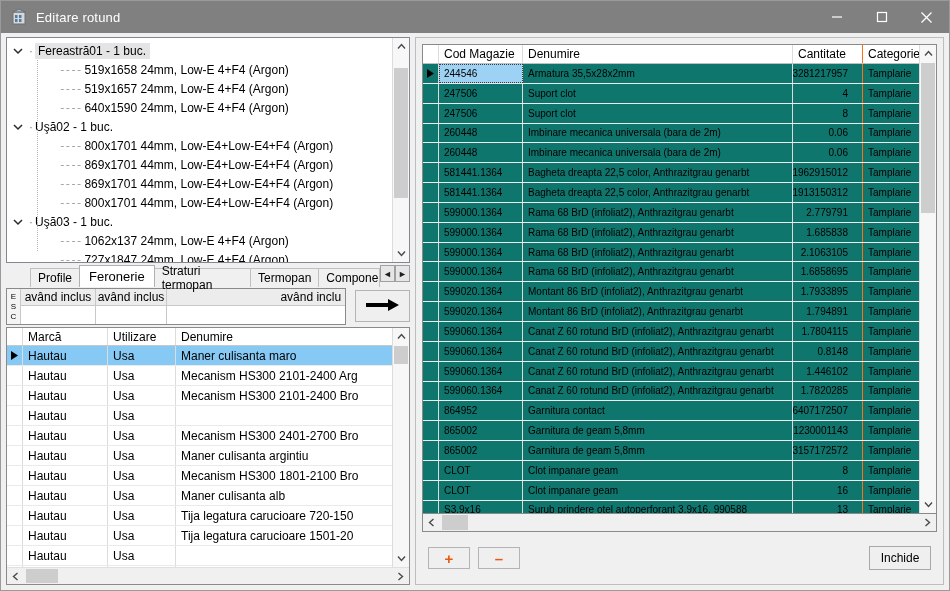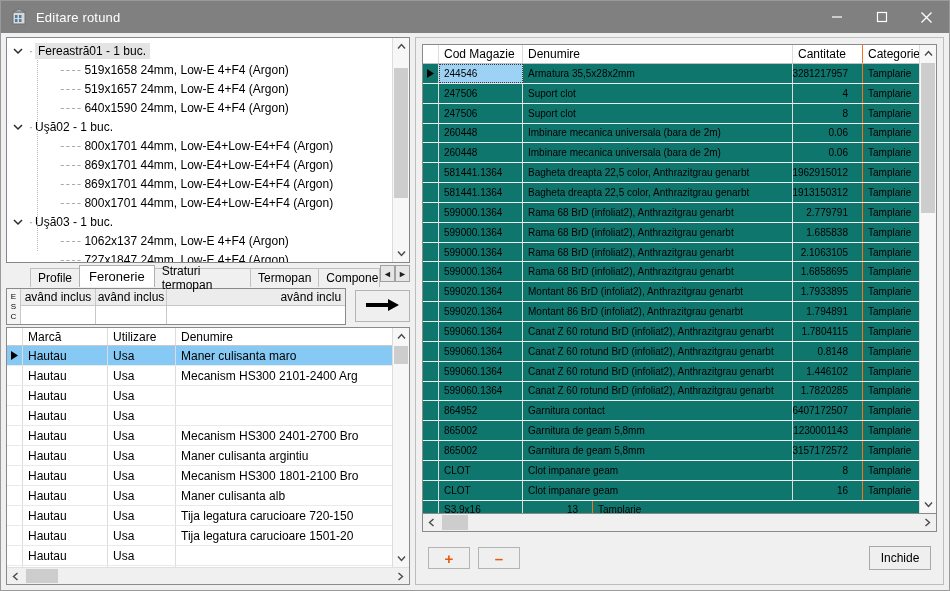--- a/index.html
+++ b/index.html
@@ -290,20 +290,21 @@
               <div class="lg-row">
                 <div class="c-ind"></div>
                 <div class="c-marca">Hautau</div>
                 <div class="c-util">Usa</div>
                 <div class="c-den">Mecanism HS300 2101-2400 Arg</div>
               </div>
               <div class="lg-row">
                 <div class="c-ind"></div>
                 <div class="c-marca">Hautau</div>
                 <div class="c-util">Usa</div>
+                <div class="c-den">Mecanism HS300 2101-2400 Bro</div>
               </div>
               <div class="lg-row">
                 <div class="c-ind"></div>
                 <div class="c-marca">Hautau</div>
                 <div class="c-util">Usa</div>
               </div>
               <div class="lg-row">
                 <div class="c-ind"></div>
                 <div class="c-marca">Hautau</div>
                 <div class="c-util">Usa</div>
@@ -546,20 +547,21 @@
               <div class="rg-row">
                 <div class="r-ind"></div>
                 <div class="r-cod">CLOT</div>
                 <div class="r-den">Clot impanare geam</div>
                 <div class="r-cant">16</div>
                 <div class="r-cat">Tamplarie</div>
               </div>
               <div class="rg-row">
                 <div class="r-ind"></div>
                 <div class="r-cod">S3.9x16</div>
+                <div class="r-den">Surub prindere otel autoperforant 3.9x16, 990588</div>
                 <div class="r-cant">13</div>
                 <div class="r-cat">Tamplarie</div>
               </div>
             </div>
         </div>
         <div class="vsb" style="top:0;bottom:0;">
           <div class="arrow">
             <svg width="9" height="7">
                 <polyline points="1,5.5 4.5,1.5 8,5.5" fill="none" stroke="#4a4a4a" stroke-width="1.4"></polyline>
               </svg>

